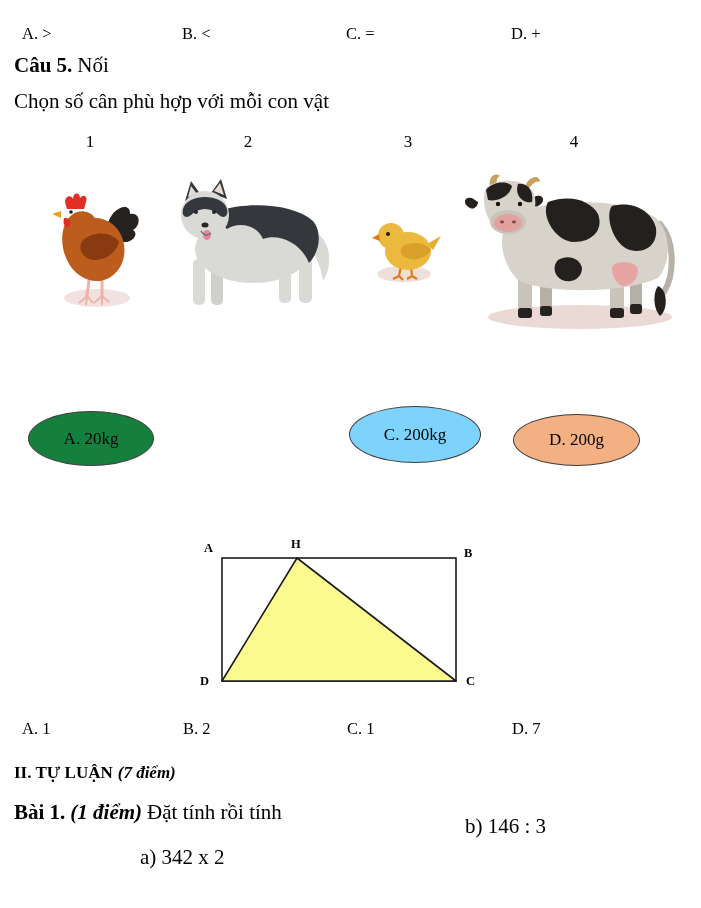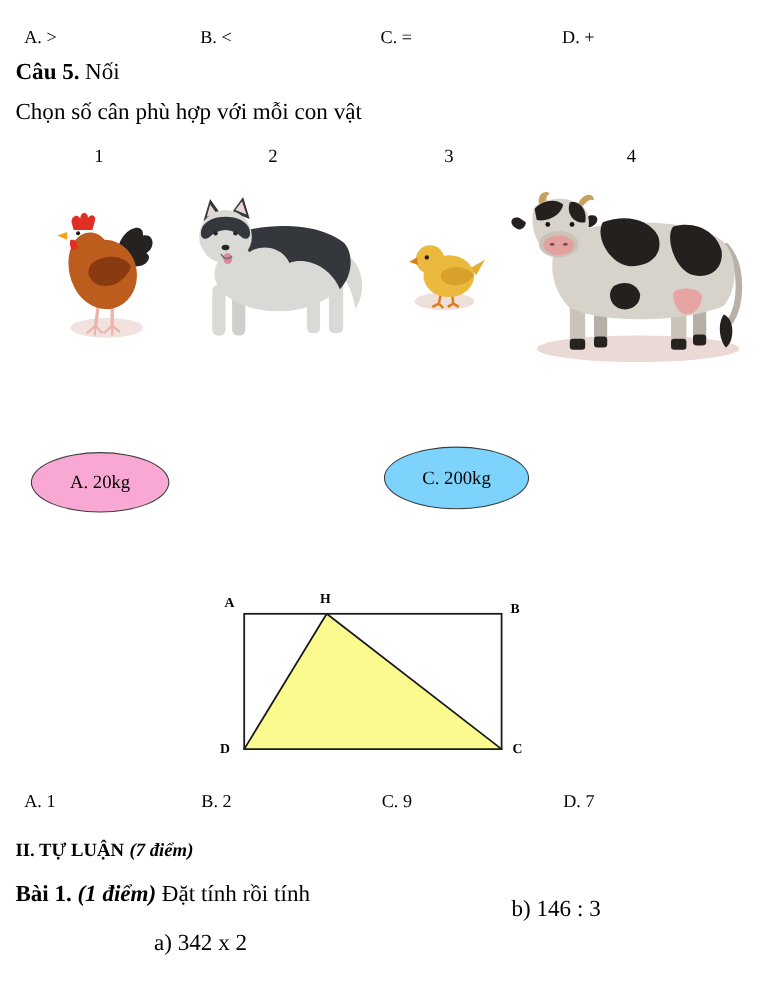--- a/index.html
+++ b/index.html
@@ -133,41 +133,44 @@
     <path d="M24,26 C30,18 44,16 50,22 C48,32 36,38 26,36 Z" fill="#23201e"></path>
     <path d="M56,20 C66,18 72,28 70,38 C62,40 52,32 56,20 Z" fill="#23201e"></path>
     <circle cx="36" cy="40" r="2.2" fill="#16130f"></circle>
     <circle cx="58" cy="40" r="2.2" fill="#16130f"></circle>
     <ellipse cx="46" cy="58" rx="18" ry="12" fill="#c9c3b9"></ellipse>
     <ellipse cx="46" cy="59" rx="14" ry="9" fill="#e2a09e"></ellipse>
     <ellipse cx="40" cy="58" rx="2" ry="1.4" fill="#7a4a48"></ellipse>
     <ellipse cx="52" cy="58" rx="2" ry="1.4" fill="#7a4a48"></ellipse>
   </svg>
 
-  <div class="abs oval" style="left: 28px; top: 411px; width: 126px; height: 55px; background: #f9a8d4;">
+  <div class="abs oval" style="left: 28px; top: 411px; width: 126px; height: 55px; background: #15803d;">
     <span>A. 20kg</span>
   </div>
   <div class="abs oval" style="left: 349px; top: 406px; width: 132px; height: 57px; background: #7dd3fc;">
     <span>C. 200kg</span>
+  </div>
+  <div class="abs oval" style="left: 513px; top: 414px; width: 127px; height: 52px; background: rgb(243, 176, 131);">
+    <span>D. 200g</span>
   </div>
 
 
   <svg class="abs" style="left:195px;top:533px" width="290" height="160" viewBox="0 0 290 160">
     <rect x="27" y="25" width="234" height="123" fill="#ffffff" stroke="#1a1a1a" stroke-width="1.6"></rect>
     <polygon points="27,148 102,25 261,148" stroke="#1a1a1a" stroke-width="1.6" stroke-linejoin="round" fill="#FBFA8E"></polygon>
     <text class="figlabel" x="9" y="19">A</text>
     <text class="figlabel" x="96" y="15">H</text>
     <text class="figlabel" x="269" y="24">B</text>
     <text class="figlabel" x="5" y="152">D</text>
     <text class="figlabel" x="271" y="152">C</text>
   </svg>
 
   <span class="abs opt" style="left:22px;top:719px">A. 1</span>
   <span class="abs opt" style="left:183px;top:719px">B. 2</span>
-  <span class="abs opt" style="left:347px;top:719px">C. 9</span>
+  <span class="abs opt" style="left:347px;top:719px">C. 1</span>
   <span class="abs opt" style="left:512px;top:719px">D. 7</span>
 
   <div class="abs txt" style="left:14px;top:763px;font-size:17px">
     <span class="bold">II. TỰ LUẬN</span><span class="ital gap">(7 điểm)</span>
   </div>
 
   <div class="abs txt" style="left:14px;top:800px">
     <span class="bold">Bài 1.</span><span class="ital gap">(1 điểm)</span><span class="gap">Đặt tính rồi tính</span>
   </div>
 

